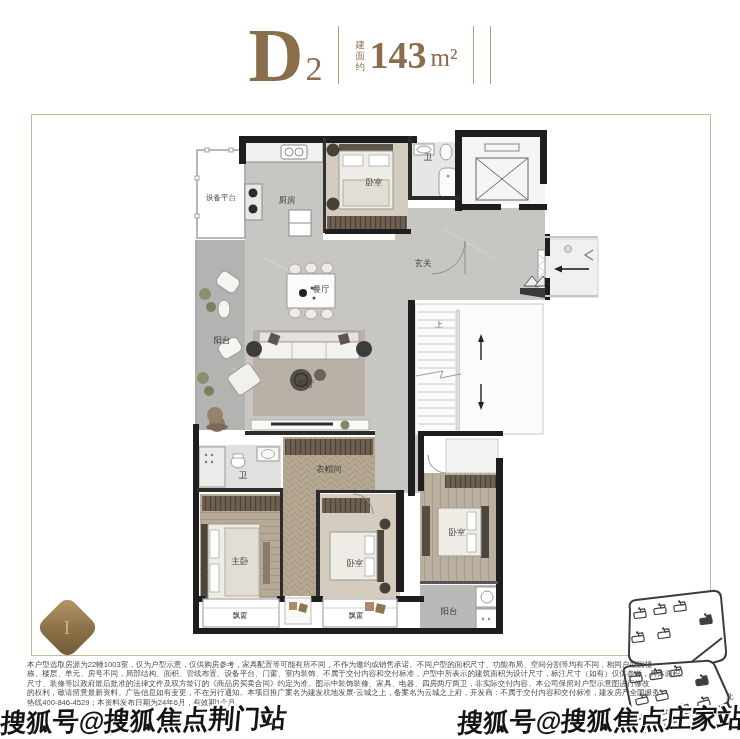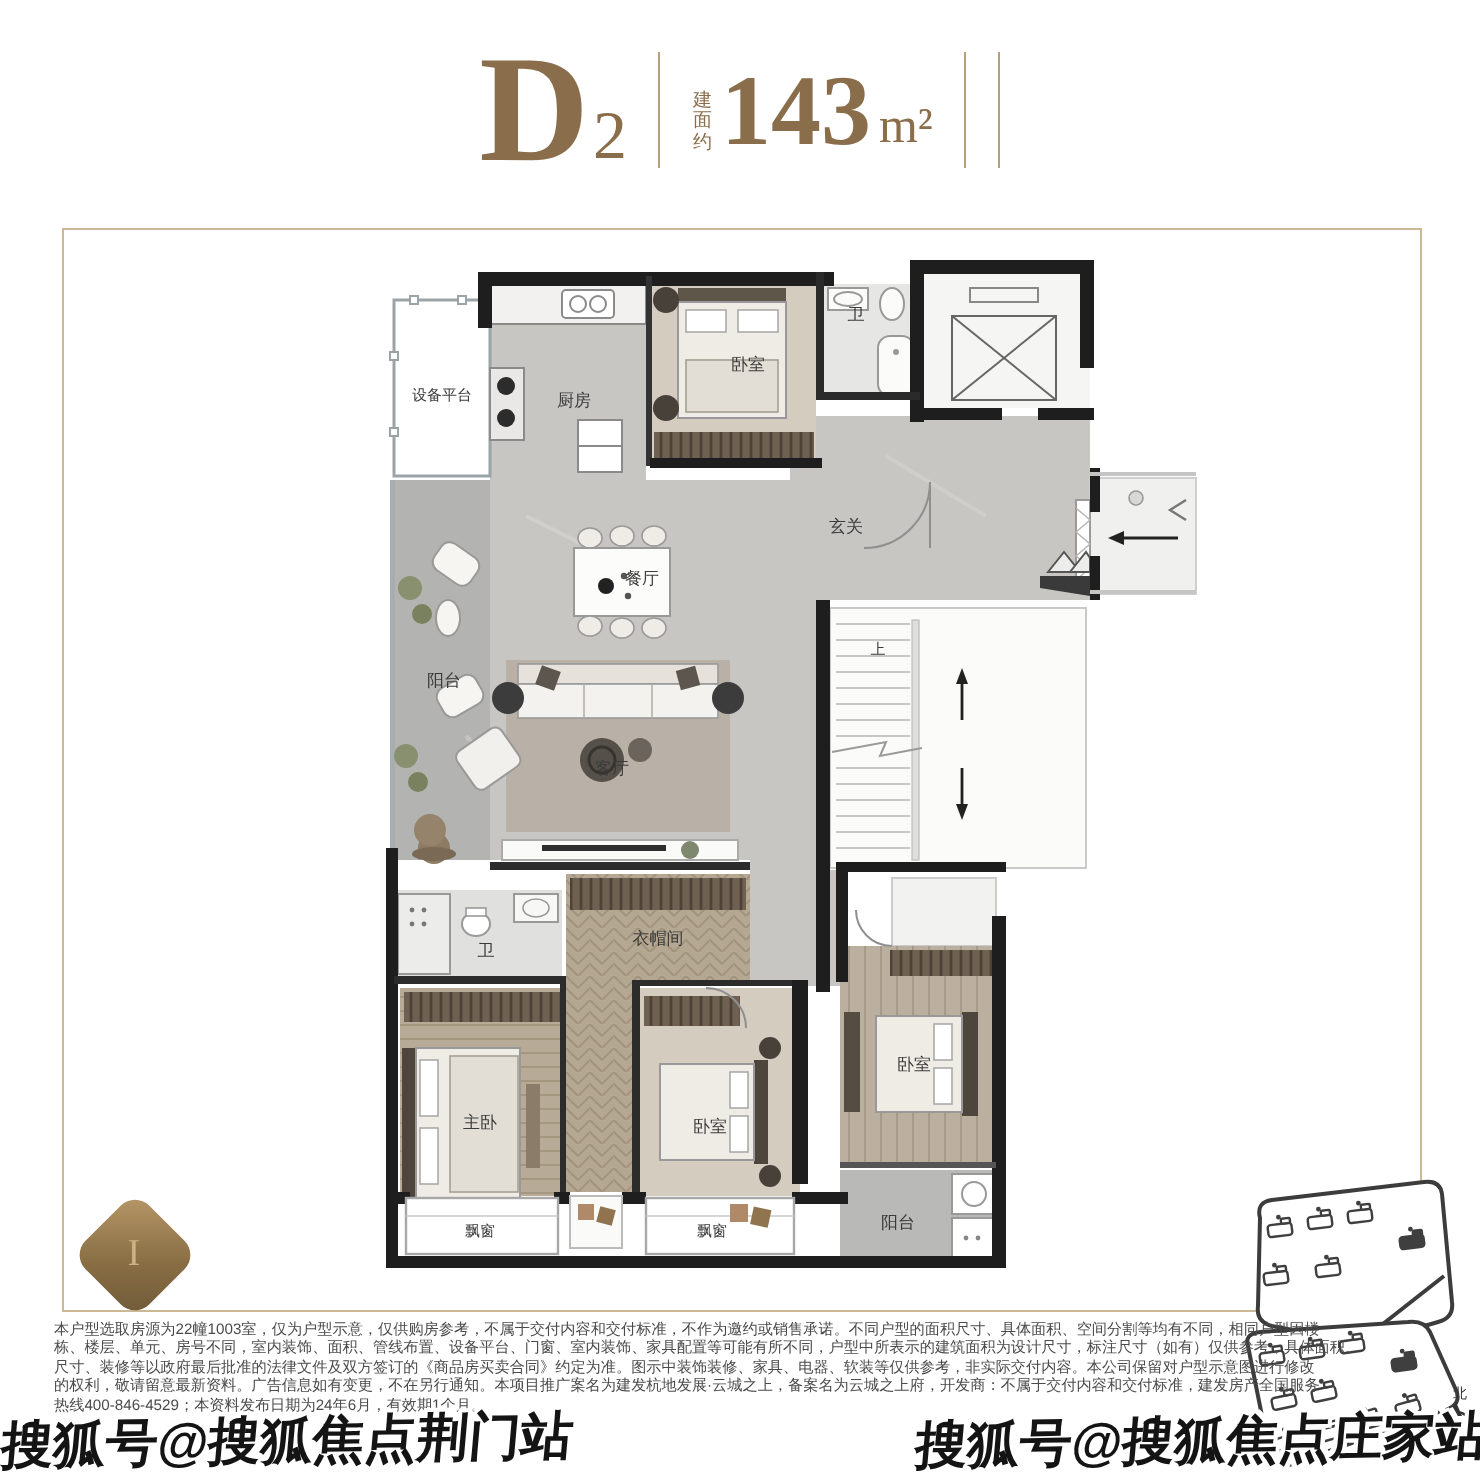--- a/index.html
+++ b/index.html
@@ -7,21 +7,21 @@
          font-family:"Liberation Sans",sans-serif;}
   
   .hdr{position:absolute;top:24px;left:0;right:0;display:flex;justify-content:center;
        align-items:center;gap:16px;color:#8a6d4a;}
   .d-wrap{display:flex;align-items:flex-end;}
   .d-big{font-family:"Liberation Serif",serif;font-size:76px;line-height:.82;font-weight:700;}
   .d-sub{font-family:"Liberation Serif",serif;font-size:34px;line-height:1;margin-left:2px;}
   .vdiv{width:1px;height:58px;background:#b79e79;}
   .area{display:flex;align-items:flex-end;}
   .area-pre{font-size:9.5px;width:11px;line-height:1.12;word-break:break-all;margin-right:3px;color:#8a6d4a;}
-  .area-num{font-family:"Liberation Serif",serif;font-size:50px;line-height:.9;font-weight:700;}
+  .area-num{font-family:"Liberation Serif",serif;font-size:38px;line-height:.9;font-weight:700;}
   .area-unit{font-family:"Liberation Serif",serif;font-size:25px;margin-left:4px;font-weight:400;}
   .layout-txt{font-size:23px;letter-spacing:3px;font-weight:600;}
   
   .frame{position:absolute;left:31px;top:114px;width:678px;height:540px;border:1px solid #cbb894;}
   
   .plan{position:absolute;left:193px;top:128px;}
   .plan text{font-family:"Liberation Sans",sans-serif;fill:#3b3b3b;}
   
   .badge{position:absolute;left:45px;top:605px;width:45px;height:45px;border-radius:10px;
          transform:rotate(45deg);background:linear-gradient(135deg,#b8996a 0%,#8a6f45 55%,#6e5938 100%);
@@ -403,23 +403,23 @@
     </g>
     <g>
       <text x="114" y="122" font-size="7" fill="#333" text-anchor="middle">北</text>
       <circle cx="112" cy="137" r="8" fill="#fff" stroke="#333" stroke-width="1.2"></circle>
       <line x1="112" y1="144" x2="112" y2="130" stroke="#333" stroke-width="1.2"></line>
       <polygon points="109,131 115,131 112,124" fill="#333"></polygon>
     </g>
   </svg>
 
   <div class="disc">
-    <div>本户型选取房源为22幢1003室，仅为户型示意，仅供购房参考，不属于交付内容和交付标准，不作为邀约或销售承诺。不同户型的面积尺寸、具体面积、空间分割等均有不同，相同户型因楼</div>
-    <div>栋、楼层、单元、房号不同，室内装饰、面积、管线布置、设备平台、门窗、室内装饰、家具配置等可能有所不同，户型中所表示的建筑面积为设计尺寸，标注尺寸（如有）仅供参考，具体面积、</div>
-    <div>尺寸、装修等以政府最后批准的法律文件及双方签订的《商品房买卖合同》约定为准。图示中装饰装修、家具、电器、软装等仅供参考，非实际交付内容。本公司保留对户型示意图进行修改</div>
+    <div>本户型选取房源为22幢1003室，仅为户型示意，仅供购房参考，家具配置等可能有所不同，不作为邀约或销售承诺。不同户型的面积尺寸、功能布局、空间分割等均有不同，相同户型因楼</div>
+    <div>栋、楼层、单元、房号不同，局部结构、面积、管线布置、设备平台、门窗、室内装饰、不属于交付内容和交付标准，户型中所表示的建筑面积为设计尺寸，标注尺寸（如有）仅供参考，具体面积、</div>
+    <div>尺寸、装修等以政府最后批准的法律文件及双方签订的《商品房买卖合同》约定为准。图示中装饰装修、家具、电器、四房两厅两卫，非实际交付内容。本公司保留对户型示意图进行修改</div>
     <div>的权利，敬请留意最新资料。广告信息如有变更，不在另行通知。本项目推广案名为建发杭地发展·云城之上，备案名为云城之上府，开发商：不属于交付内容和交付标准，建发房产全国服务</div>
     <div>热线400-846-4529；本资料发布日期为24年6月，有效期1个月。</div>
   </div>
 
   <div class="wm wm-left">搜狐号@搜狐焦点荆门站</div>
   <div class="wm wm-right">搜狐号@搜狐焦点庄家站</div>
 
 </div>
 
 </body></html>

